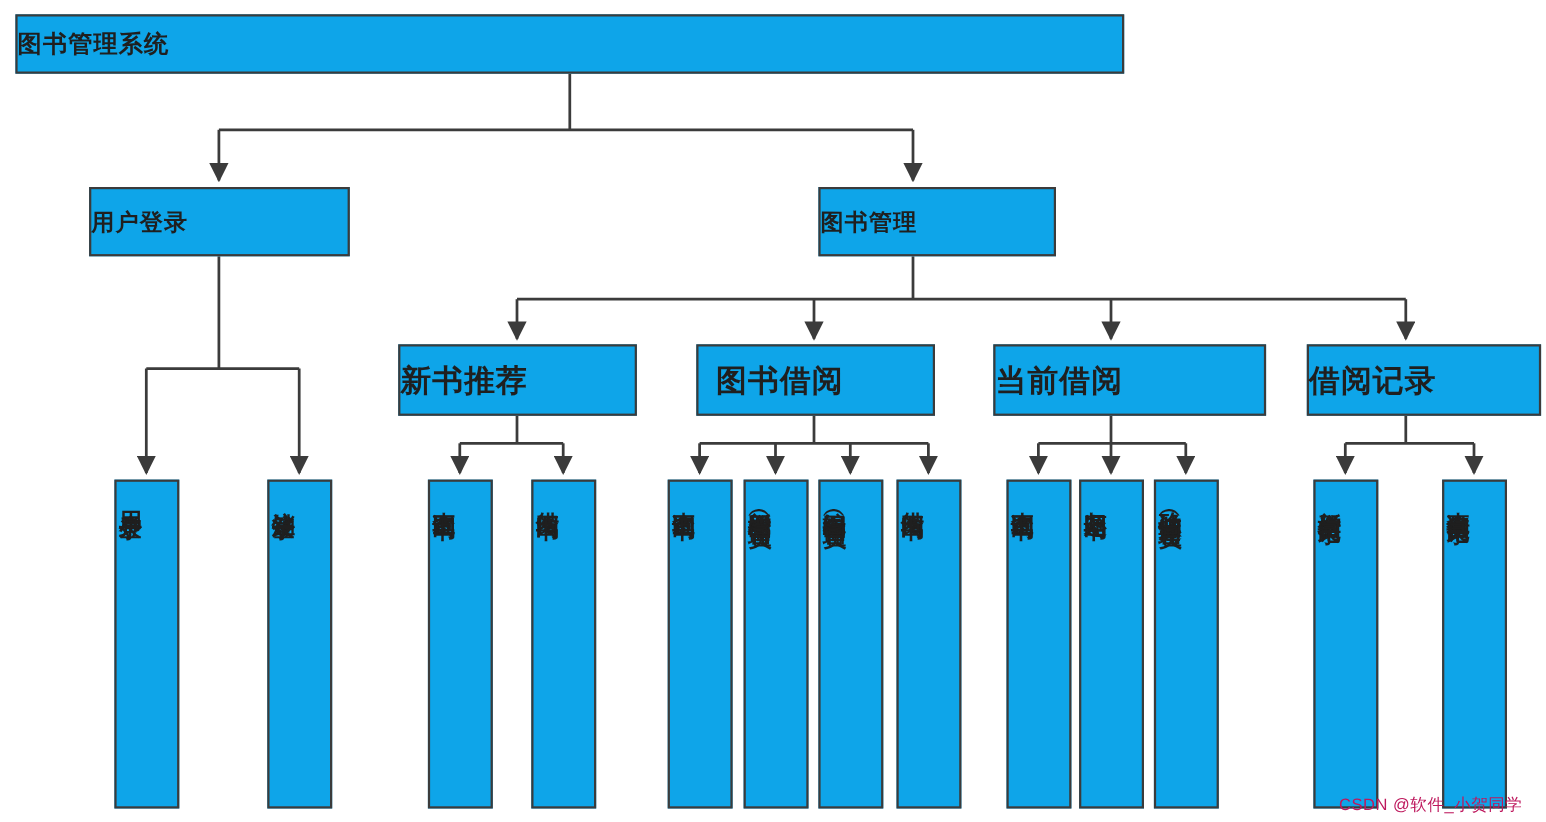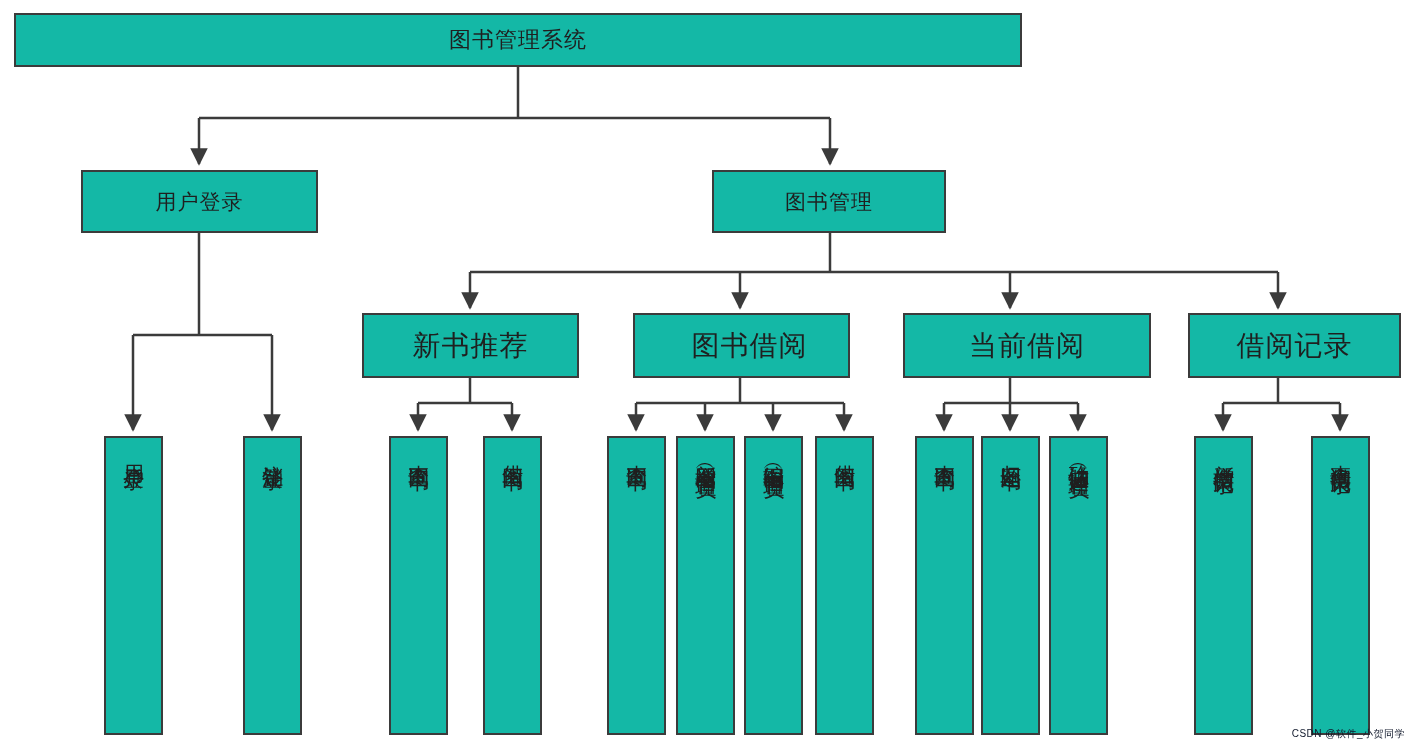--- a/index.html
+++ b/index.html
@@ -21,26 +21,26 @@
     position: absolute;
     left: 0;
     top: 0;
     width: 1405px;
     height: 747px;
     pointer-events: none;
   }
   .node {
     position: absolute;
     box-sizing: border-box;
-    background: #14b8a6;
+    background: #0ea5e9;
     border: 2.5px solid #3b3b3b;
     display: flex;
     align-items: center;
-    justify-content: center;
     color: #1f1f1f;
+    font-weight: bold;
   }
   .node.root {
     font-size: 22px;
   }
   .node.lvl1 {
     font-size: 21px;
   }
   .node.lvl2 {
     font-size: 28px;
   }
@@ -55,24 +55,24 @@
     letter-spacing: 2px;
     line-height: 1.08;
     white-space: nowrap;
   }
   .hlabel {
     white-space: nowrap;
     letter-spacing: 1px;
   }
   #watermark {
     position: absolute;
-    right: 0;
+    right: 21px;
     bottom: 6px;
-    font-size: 10px;
-    color: #0f172a;
+    font-size: 15px;
+    color: #be185d;
     letter-spacing: 0.5px;
     white-space: nowrap;
   }
 </style>
 </head>
 <body>
 
 <div id="canvas">
 
   <svg id="edges" viewBox="0 0 1405 747" width="1405" height="747">
@@ -126,21 +126,21 @@
     </g>
   </svg>
 
   <div class="node root" style="left:14px; top:13px; width:1008px; height:54px;">
     <span class="hlabel">图书管理系统</span>
   </div>
 
   <div class="node lvl1" style="left:81px; top:170px; width:237px; height:63px;">
     <span class="hlabel">用户登录</span>
   </div>
-  <div class="node lvl1" style="left:712px; top:170px; width:234px; height:63px;">
+  <div class="node lvl1" style="left:744px; top:170px; width:216px; height:63px;">
     <span class="hlabel">图书管理</span>
   </div>
 
   <div class="node lvl2" style="left:362px; top:313px; width:217px; height:65px;">
     <span class="hlabel">新书推荐</span>
   </div>
   <div class="node lvl2" style="left:633px; top:313px; width:217px; height:65px;padding-left:16px;">
     <span class="hlabel">图书借阅</span>
   </div>
   <div class="node lvl2" style="left:903px; top:313px; width:248px; height:65px;">

